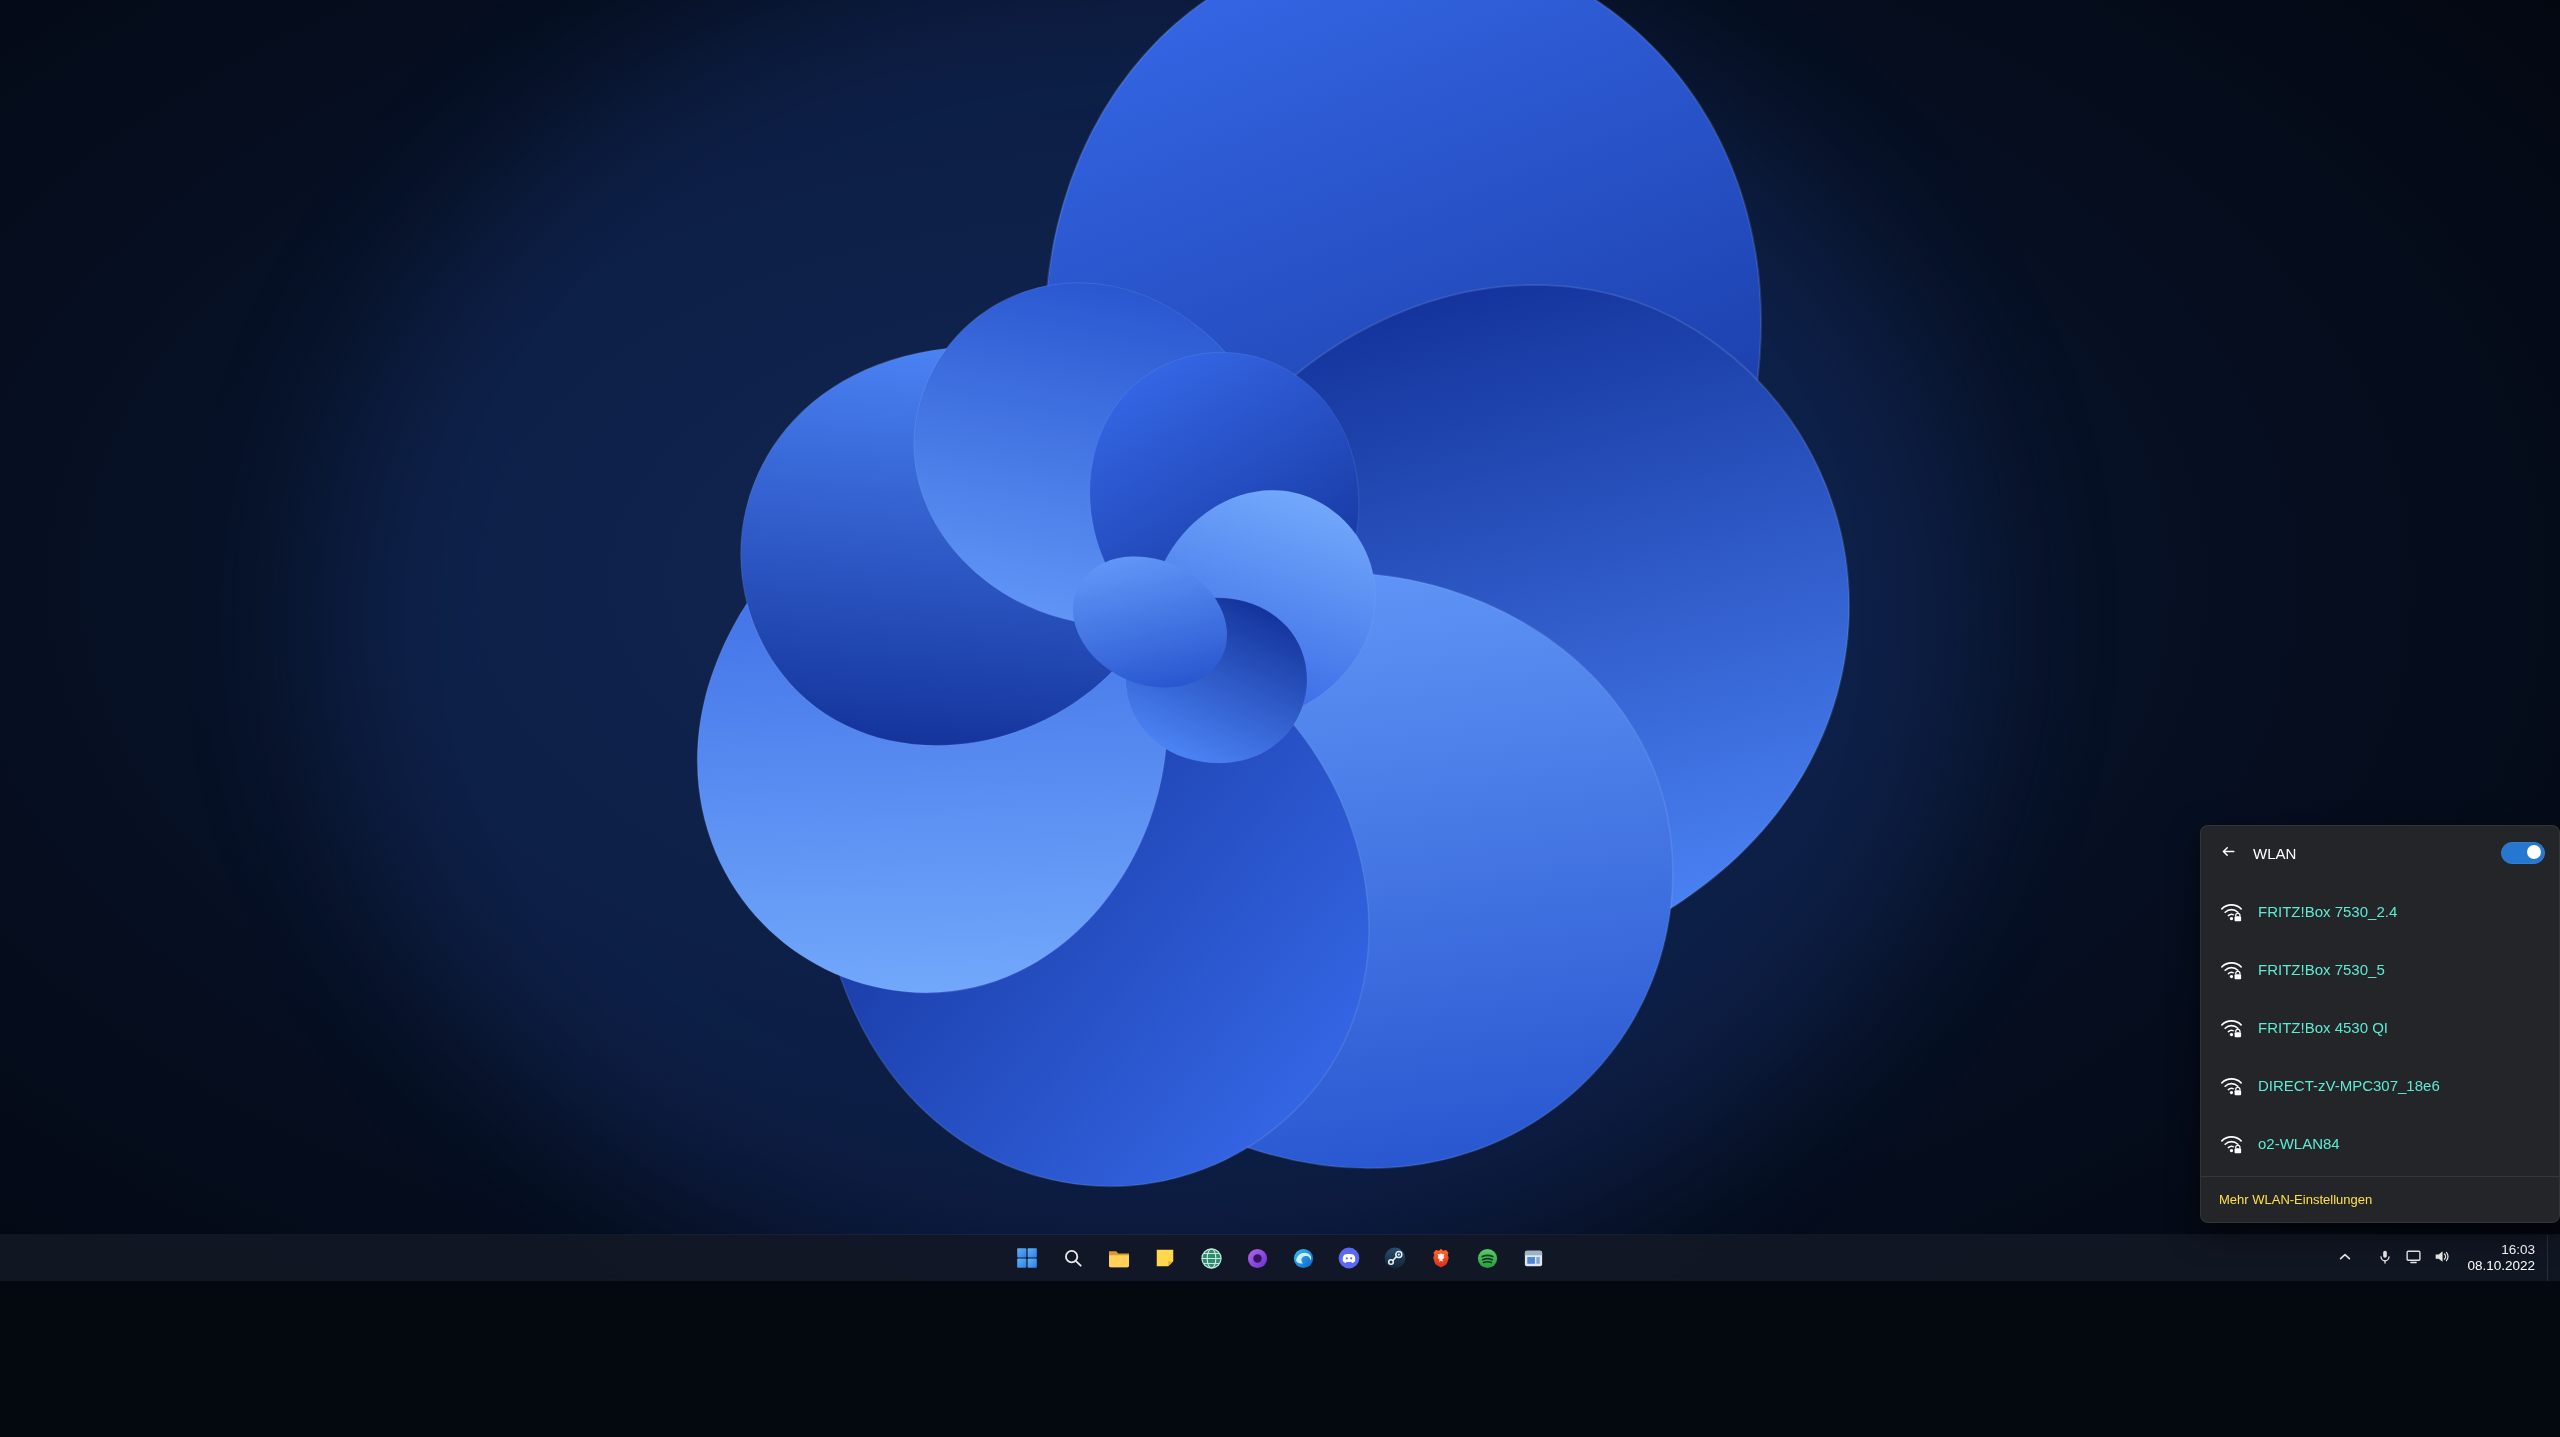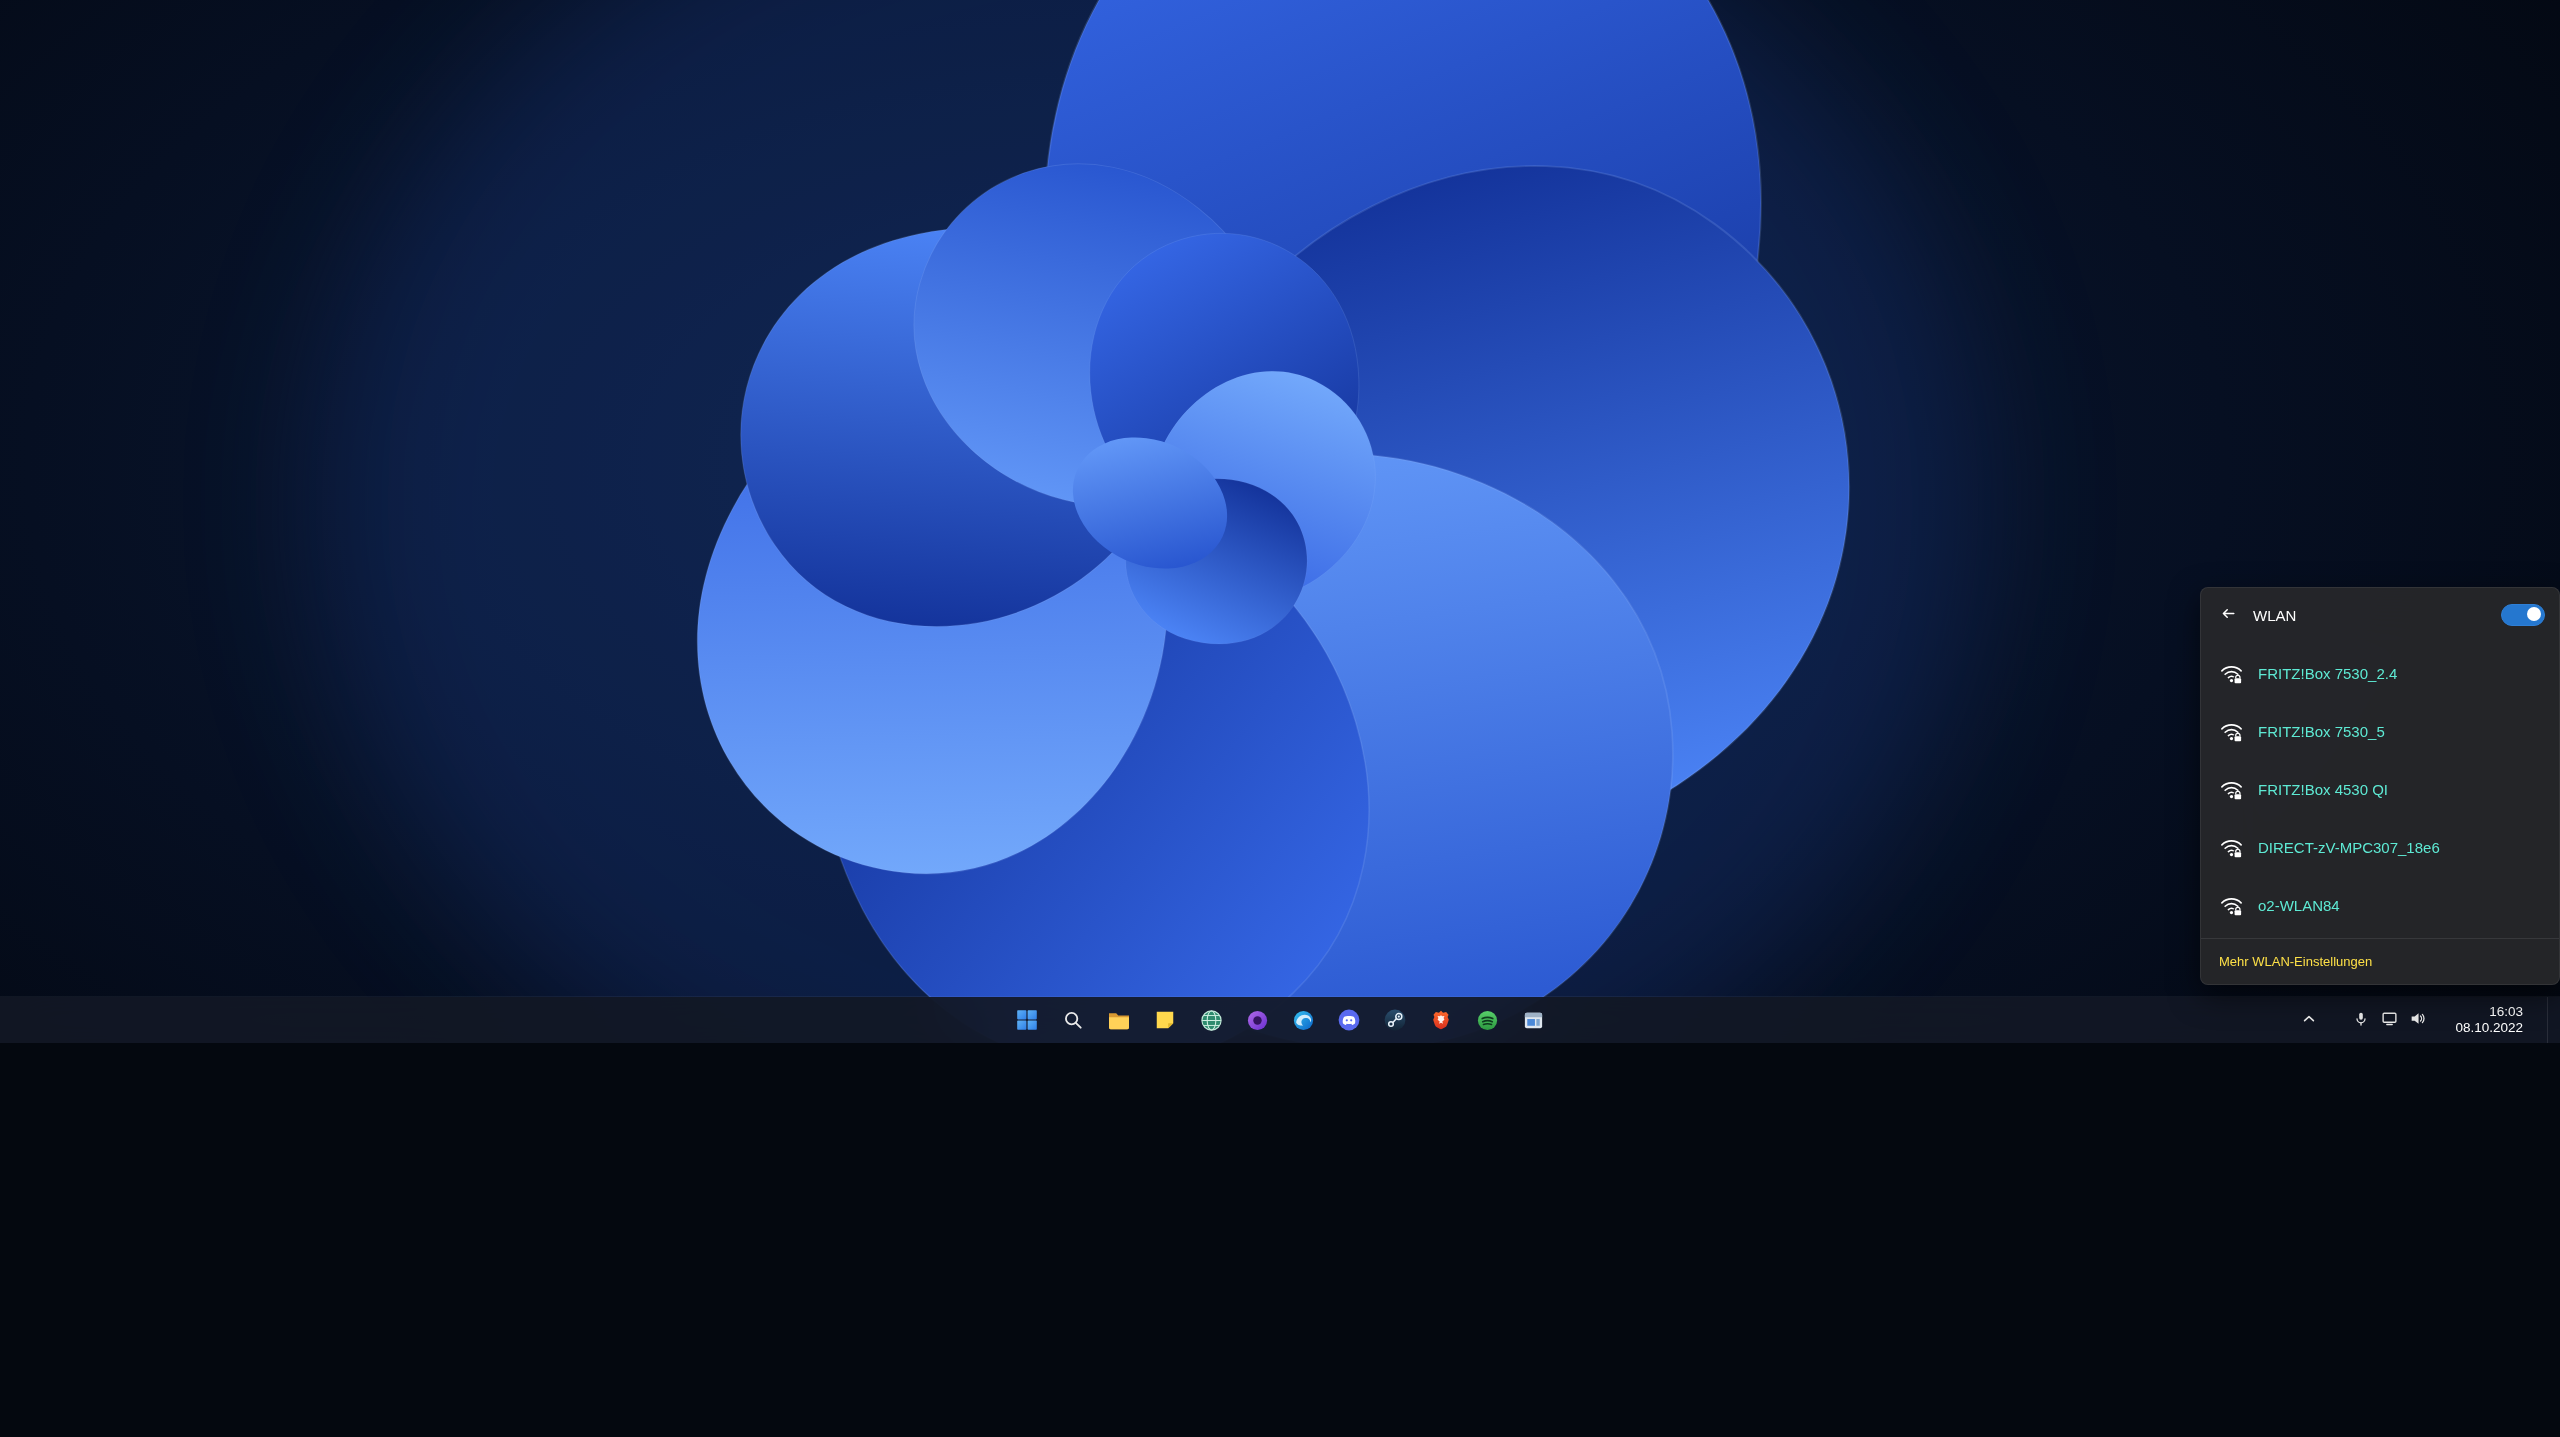--- a/index.html
+++ b/index.html
@@ -1,25 +1,25 @@
 <!DOCTYPE html>
 <html><head>
 <meta charset="utf-8">
 <style>
   html,body{margin:0;padding:0;background:#04080f;}
   body{width:2560px;height:1437px;overflow:hidden;font-family:"Liberation Sans","DejaVu Sans",sans-serif;-webkit-font-smoothing:antialiased;}
-  .desktop{position:relative;width:2560px;height:1043px;overflow:hidden;}
+  .desktop{position:relative;width:2560px;height:1281px;overflow:hidden;}
   .wallpaper{position:absolute;inset:0;width:100%;height:100%;display:block;}
 
   
   .taskbar{position:absolute;left:0;right:0;bottom:0;height:46px;background:rgba(18,24,37,0.92);backdrop-filter:blur(24px);box-shadow:0 -1px 0 rgba(255,255,255,0.05);z-index:5;}
   .tb-center{position:absolute;left:50%;top:0;height:100%;transform:translateX(-50%);display:flex;align-items:center;gap:6px;}
   .tb-btn{width:40px;height:40px;border-radius:6px;display:flex;align-items:center;justify-content:center;background:transparent;border:none;padding:0;cursor:pointer;}
   .tb-btn svg{display:block;}
-  .tray{position:absolute;right:4px;top:0;height:100%;display:flex;align-items:center;gap:12px;}
+  .tray{position:absolute;right:4px;top:0;height:100%;display:flex;align-items:center;}
   .tray-btn{height:38px;min-width:28px;padding:0 5px;border-radius:6px;display:flex;align-items:center;justify-content:center;background:transparent;border:none;cursor:pointer;}
   .tray-group{display:flex;align-items:center;margin-left:10px;border-radius:6px;padding:0 2px;}
   .clock{display:flex;flex-direction:column;align-items:flex-end;justify-content:center;color:#ffffff;font-size:13.5px;line-height:16px;padding:0 12px 0 10px;border-radius:6px;height:40px;cursor:default;}
   .show-desktop{width:8px;height:100%;border-left:1px solid rgba(255,255,255,0.10);}
 
   
   .flyout{position:absolute;right:0;bottom:58px;width:358px;background:rgba(37,38,41,0.97);backdrop-filter:blur(30px);border:1px solid rgba(255,255,255,0.07);border-radius:8px;box-shadow:0 10px 30px rgba(0,0,0,0.55);color:#f4f4f4;z-index:6;overflow:hidden;}
   .flyout-header{display:flex;align-items:center;height:54px;padding:0 14px 0 8px;}
   .back-btn{width:38px;height:36px;border-radius:5px;display:flex;align-items:center;justify-content:center;background:transparent;border:none;cursor:pointer;}
   .flyout-title{font-size:15px;font-weight:400;margin-left:6px;color:#ffffff;}

